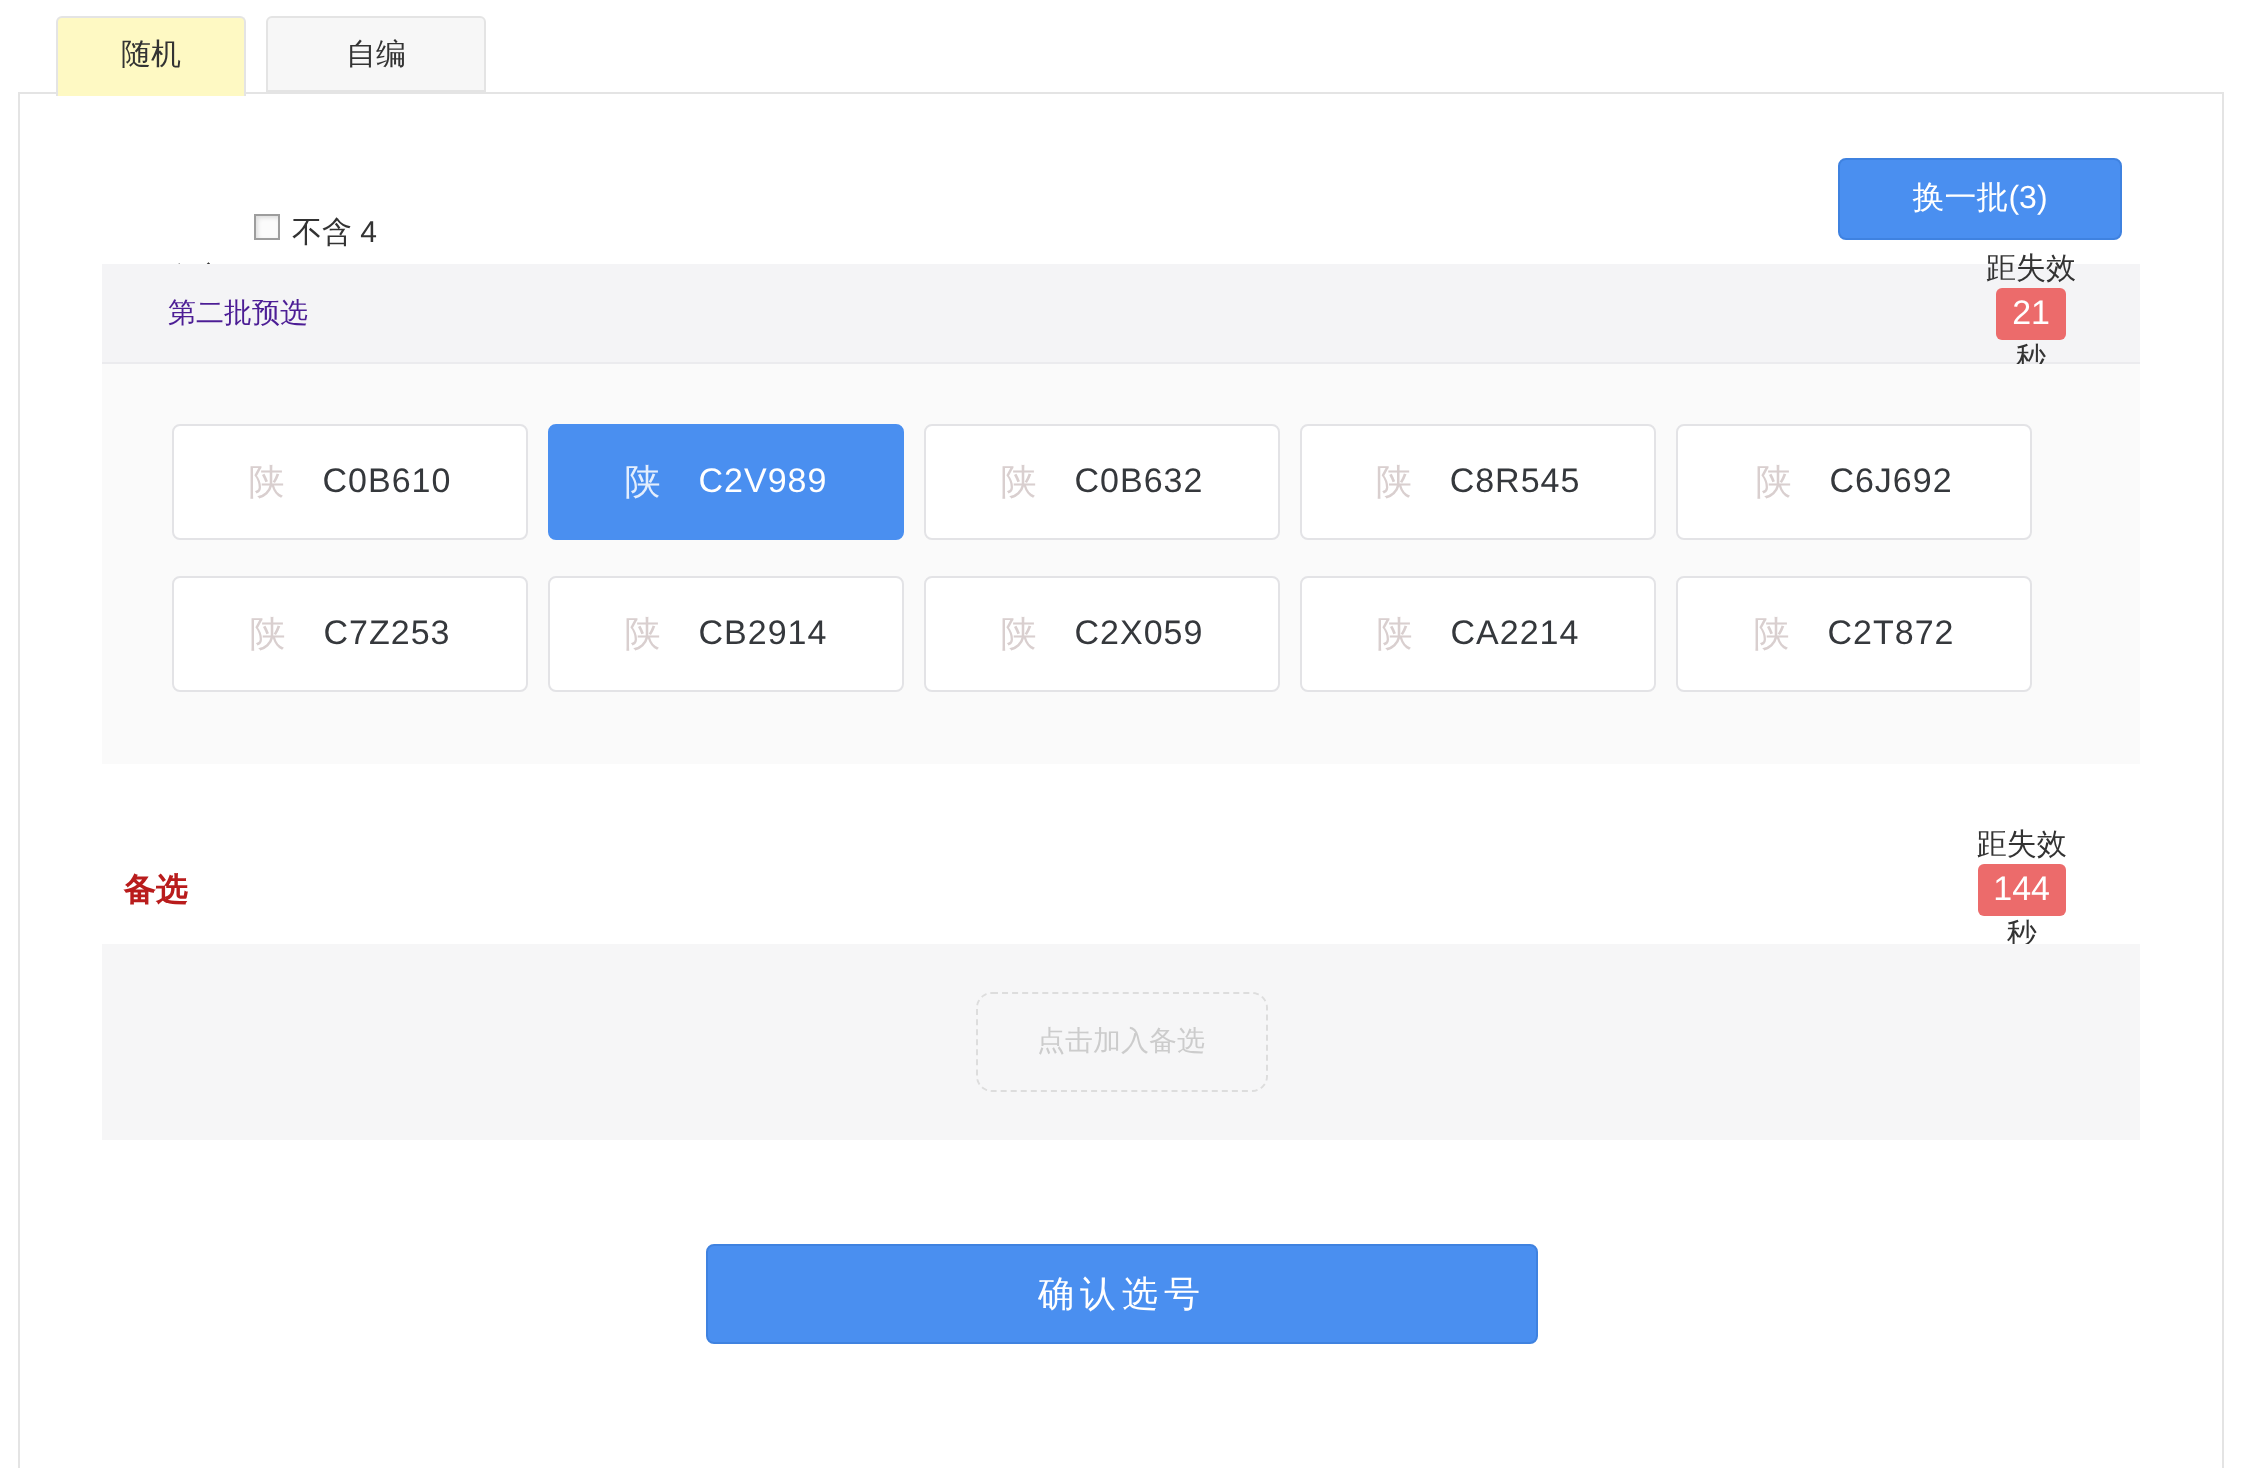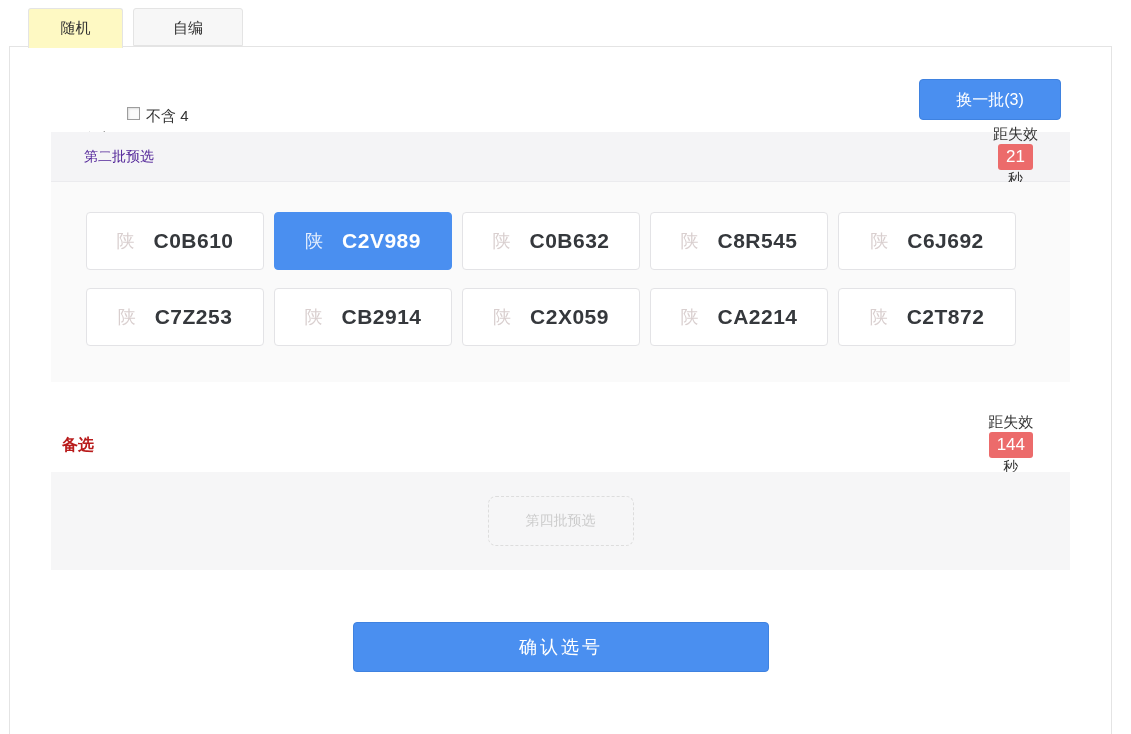--- a/index.html
+++ b/index.html
@@ -34,21 +34,21 @@
   .expiry { display:flex; align-items:center; font-size:15px; color:#333;flex-direction:column; }
   .expiry-badge { background:var(--red); color:#fff; font-size:17px; padding:3px 8px;
     border-radius:3px; margin:0 7px; }
   .batch-body { position:absolute; left:51px; top:182px; width:1019px; height:200px; z-index:2;
     background:#fafafa; }
   .plate-row { position:absolute; left:35px; display:flex; gap:10px; }
   .plate-row.r0 { top:30px; } .plate-row.r1 { top:106px; }
   .plate { width:178px; height:58px; background:#fff; border:1px solid #e3e3e6; border-radius:4px;
     display:flex; align-items:center; justify-content:center; gap:7px; cursor:pointer; }
   .plate .prov { font-size:18px; color:#d9cfcf; }
-  .plate .num { font-size:21px; font-weight:bold; color:#35383c; letter-spacing:.5px;margin-left:12px; }
+  .plate .num { font-size:17px; font-weight:normal; color:#35383c; letter-spacing:.5px;margin-left:12px; }
   .plate.selected { background:var(--blue); border-color:var(--blue); }
   .plate.selected .prov { color:rgba(255,255,255,.85); }
   .plate.selected .num { color:#fff; }
 
   
   .backup-header { position:absolute; left:51px; top:428px; width:1019px; height:34px; z-index:2;
     display:flex; align-items:center; justify-content:space-between; padding:0 30px 0 11px; }
   .backup-title { font-size:16px; font-weight:bold; color:#b91c1c; }
   .slots { position:absolute; left:51px; top:472px; width:1019px; height:98px; z-index:2;
     display:flex; gap:4px; }
@@ -142,17 +142,17 @@
   <span class="backup-title">备选</span>
   <span class="expiry">
     <span>距失效</span>
     <span class="expiry-badge">144</span>
     <span>秒</span>
   </span>
 </div>
 
 <div class="slots" id="slots">
     <div class="slot-cell">
-      <div class="slot-empty">第四批预选</div>
+      <div class="slot-empty">点击加入备选</div>
     </div>
   </div>
 
 <div class="confirm-btn">确认选号</div>
 
 </body></html>

